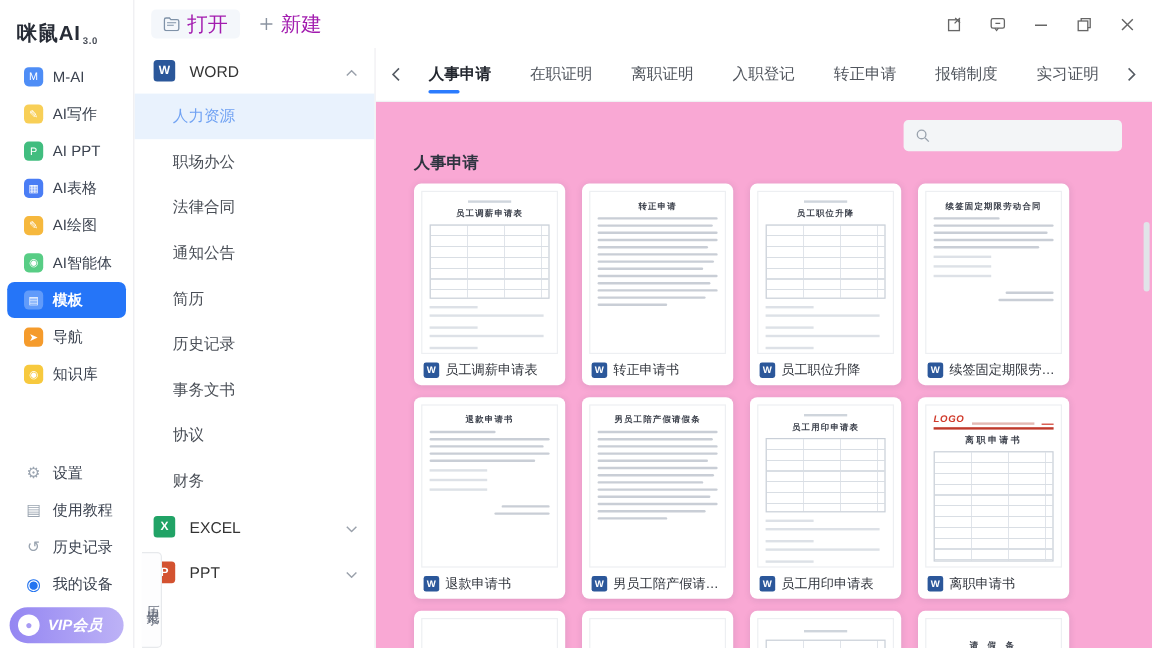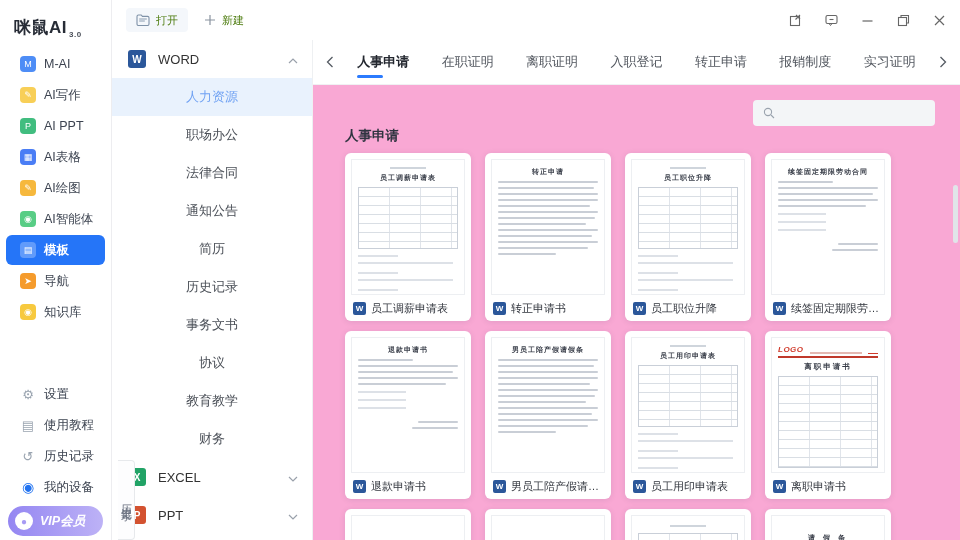--- a/index.html
+++ b/index.html
@@ -17,31 +17,31 @@
   .sb1-item.sel .sq { background:rgba(255,255,255,0.28) !important; }
   .sb1-bottom { position:absolute; left:0; bottom:4px; width:100%; }
   .sb1-bottom .sb1-item .sq { background:transparent !important; color:#9aa4b0; font-size:13px; }
   .sb1-bottom .sb1-item .sq.dev { color:#2273f0; font-size:14px; }
   .vip { display:flex; align-items:center; gap:7px; height:30px; margin:4px 8px 0 8px; padding-left:7px; border-radius:15px;
          background:linear-gradient(90deg,#9486f2,#bdb2f6); color:#fff; font-size:12.5px; font-style:italic; font-weight:bold; cursor:pointer; }
   .vip-av { width:18px; height:18px; border-radius:50%; background:#fff; display:flex; align-items:center; justify-content:center; color:#a89bf4; font-size:10px; font-style:normal; }
 
   
   .topbar { position:absolute; left:112px; top:0; right:0; height:40px; background:#fff; display:flex; align-items:center; padding:0 10px 0 14px; }
-  .tb-btn { display:flex; align-items:center; gap:6px; border:none; background:#f4f7fb; border-radius:4px; height:24px; padding:0 10px; font-size:11px; color:#4d7c0f; cursor:pointer; font-family:inherit; }
+  .tb-btn { display:flex; align-items:center; gap:6px; border:none; background:#f4f7fb; border-radius:4px; height:24px; padding:0 10px; font-size:17px; color:#a21caf; cursor:pointer; font-family:inherit; }
   .tb-btn + .tb-btn { background:transparent; margin-left:6px; }
   .win-controls { margin-left:auto; display:flex; align-items:center; gap:22px; padding-right:4px; }
   .win-controls .wc { width:14px; height:14px; display:flex; align-items:center; justify-content:center; cursor:pointer; }
 
   
   .panel2 { position:absolute; left:112px; top:40px; width:201px; height:500px; background:#fff; border-right:1px solid #eef0f2; z-index:4; }
   .sec-head { display:flex; align-items:center; height:38px; padding:0 14px 0 16px; font-size:13px; color:#333; cursor:pointer; }
   .sec-head .fmt { width:18px; height:18px; border-radius:3px; color:#fff; font-size:10px; font-weight:bold; display:flex; align-items:center; justify-content:center; margin-right:12px; flex:none; }
   .sec-head .chev { margin-left:auto; color:#9aa1ab; }
-  .p2-item { height:38px; line-height:38px; text-align:center; font-size:13px; color:#4a4f57; cursor:pointer; }
+  .p2-item { height:38px; line-height:38px; text-align:left; font-size:13px; color:#4a4f57; cursor:pointer;padding-left:32px; }
   .p2-item.sel { background:#e9f2fd; color:#70a2f3; }
   .vtab { position:absolute; left:6px; top:420px; width:17px; height:80px; background:#fdfdfe; border:1px solid #e7e9ec; border-left:none; border-radius:0 4px 4px 0;
           writing-mode:vertical-lr; text-orientation:upright; font-size:11px; color:#6b7280; display:flex; align-items:center; justify-content:center; letter-spacing:2px; cursor:pointer; }
 
   
   .main { position:absolute; left:313px; top:40px; right:0; bottom:0; background:#f9a8d4; }
   .tabbar { position:relative; height:45px; display:flex; align-items:center; border-bottom:1px solid #f0f1f3; background:#fff; padding:0 6px; }
   .tab-chev { width:22px; height:30px; display:flex; align-items:center; justify-content:center; cursor:pointer; flex:none; }
   .tabs { flex:1; display:flex; justify-content:space-around; align-items:center; height:100%; }
   .tab { position:relative; font-size:13px; color:#51565e; height:100%; display:flex; align-items:center; padding:0 4px; cursor:pointer; white-space:nowrap; }
@@ -205,21 +205,20 @@
             </svg></span>
         </div>
         <div class="p2-item sel">人力资源</div>
         <div class="p2-item">职场办公</div>
         <div class="p2-item">法律合同</div>
         <div class="p2-item">通知公告</div>
         <div class="p2-item">简历</div>
         <div class="p2-item">历史记录</div>
         <div class="p2-item">事务文书</div>
         <div class="p2-item">协议</div>
-        <div class="p2-item">教育教学</div>
         <div class="p2-item">财务</div>
         <div class="sec-head">
           <span class="fmt" style="background: rgb(33, 163, 102);">X</span>
           <span>EXCEL</span>
           <span class="chev"><svg width="10" height="6" viewBox="0 0 10 6">
               <path d="M1 1l4 4 4-4" fill="none" stroke="#9aa1ab" stroke-width="1.2"></path>
             </svg></span>
         </div>
         <div class="sec-head">
           <span class="fmt" style="background: rgb(211, 82, 48);">P</span>

